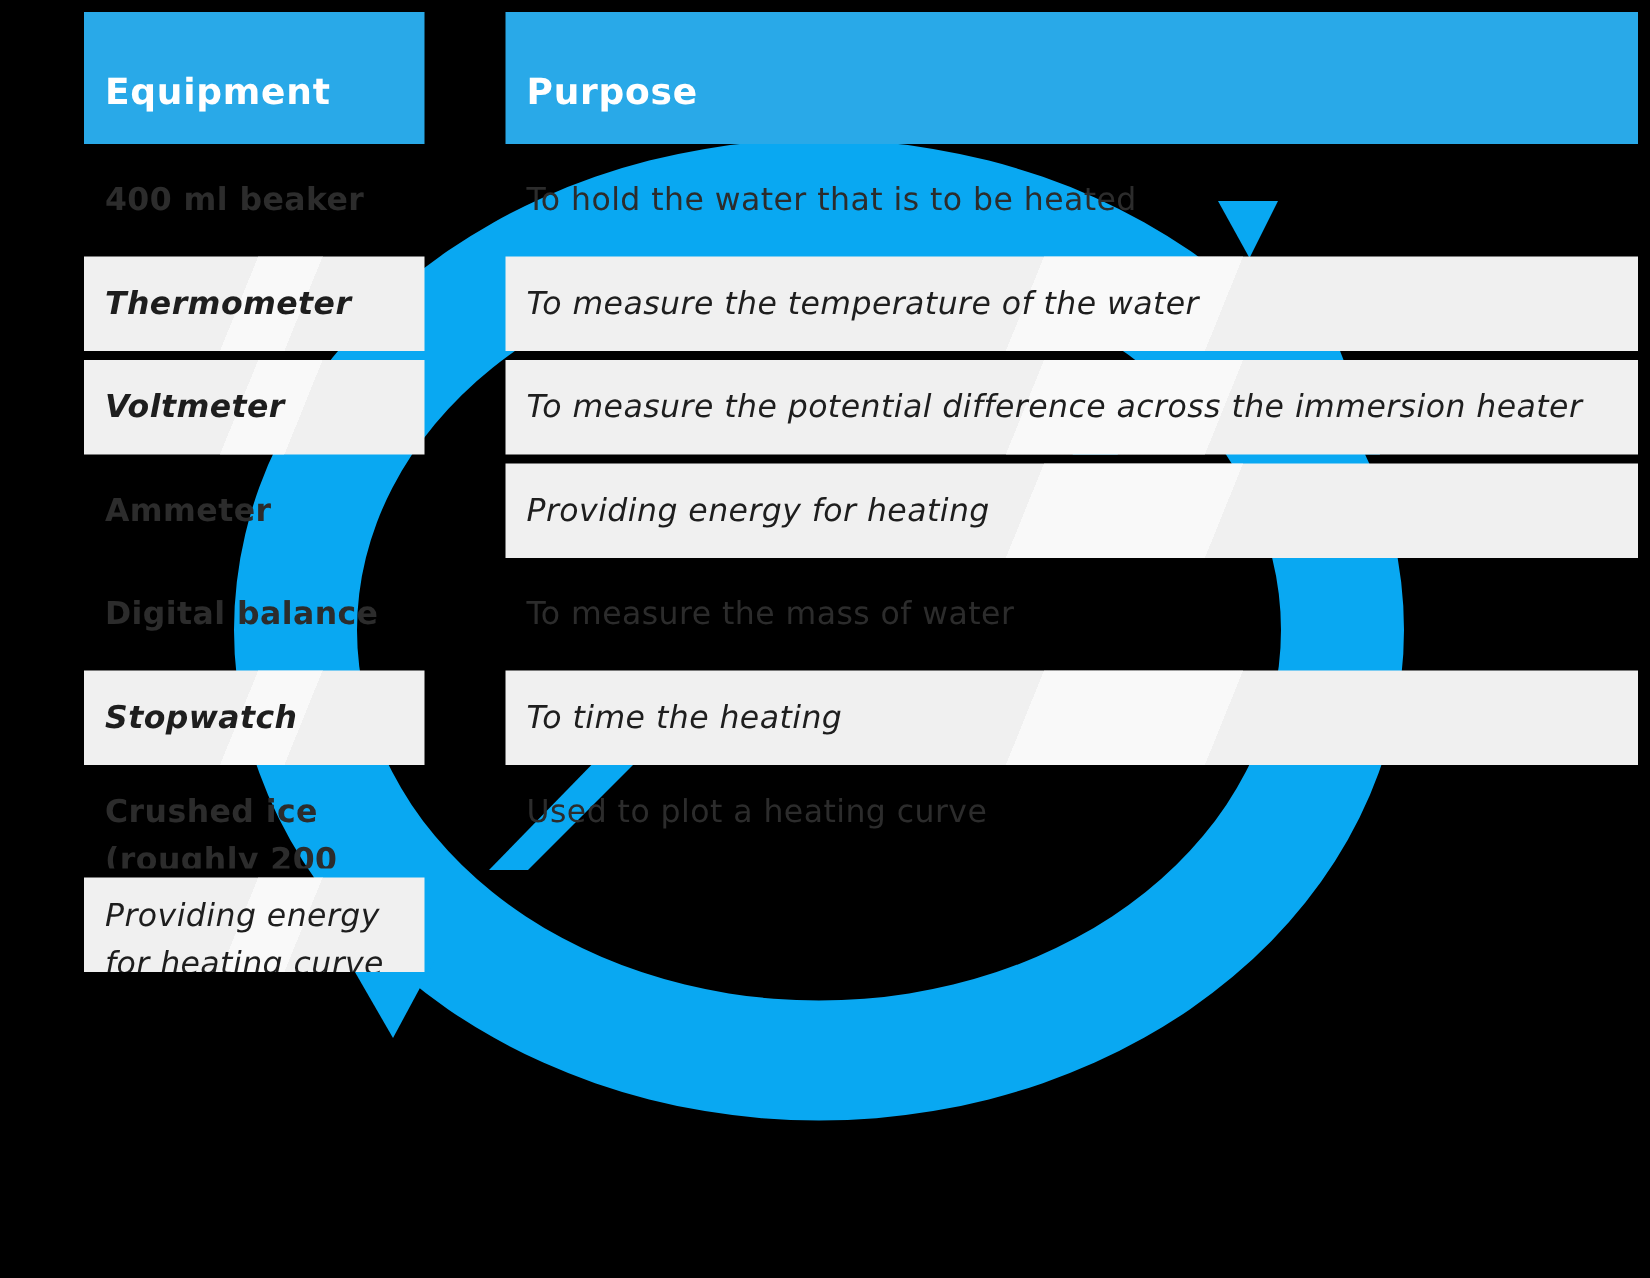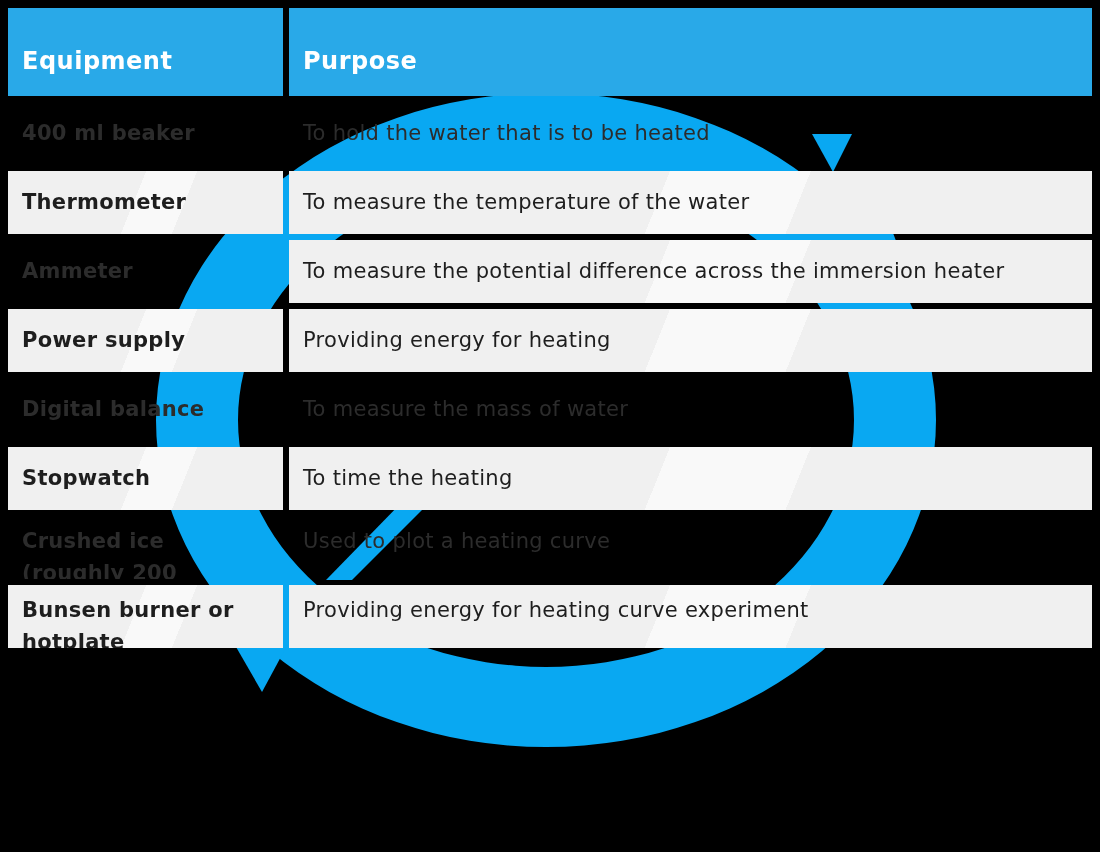--- a/index.html
+++ b/index.html
@@ -21,34 +21,36 @@
     grid-template-columns:275px 803px;
     grid-template-rows:88px repeat(8,63px) 86px 97px;
     column-gap:6px;row-gap:6px;
     padding:8px 8px 0 8px;
   }
   .cell{
     display:flex;align-items:center;
     padding:0 14px;
     font-size:21px;line-height:1.5;letter-spacing:.3px;
     overflow:hidden;
+    margin-left:48px;
   }
   .head{
     background:var(--header_bg,#29a9e8);
     color:var(--header_text,#fff);
     font-weight:bold;font-size:24px;letter-spacing:.5px;
     padding-top:18px;
   }
   .dark{
     background:transparent;
     color:var(--dark_row_text,#2c2c2c);
   }
   .light{
     background:linear-gradient(112deg,rgba(255,255,255,0) 46%,rgba(255,255,255,.6) 46%,rgba(255,255,255,.6) 63%,rgba(255,255,255,0) 63%) var(--row_light_bg,#f0f0f0);
     color:var(--light_row_text,#1e1e1e);
+    font-style:italic;
   }
   .eq{font-weight:bold;}
   .tall{align-items:flex-start;padding-top:10px;}
 </style>
 </head>
 <body>
 
 <div class="page">
 
   <svg class="watermark" viewBox="0 0 1100 852" xmlns="http://www.w3.org/2000/svg">
@@ -76,31 +78,31 @@
   </div>
 
   <div class="cell eq light">
     <span>Thermometer</span>
   </div>
   <div class="cell pp light">
     <span>To measure the temperature of the water</span>
   </div>
 
 
+  <div class="cell eq light">
+    <span>Voltmeter</span>
+  </div>
+  <div class="cell pp light">
+    <span>To measure the potential difference across the immersion heater</span>
+  </div>
+
   <div class="cell eq dark">
     <span>Ammeter</span>
   </div>
 
-  <div class="cell pp light">
-    <span>To measure the potential difference across the immersion heater</span>
-  </div>
-
-  <div class="cell eq light">
-    <span>Power supply</span>
-  </div>
   <div class="cell pp light">
     <span>Providing energy for heating</span>
   </div>
 
   <div class="cell eq dark">
     <span>Digital balance</span>
   </div>
   <div class="cell pp dark">
     <span>To measure the mass of water</span>
   </div>
@@ -112,21 +114,18 @@
     <span>To time the heating</span>
   </div>
 
   <div class="cell eq dark tall">
     <span>Crushed ice (roughly 200 grams)</span>
   </div>
   <div class="cell pp dark tall">
     <span>Used to plot a heating curve</span>
   </div>
 
-  <div class="cell eq light tall">
-    <span>Bunsen burner or hotplate</span>
-  </div>
   <div class="cell pp light tall">
     <span>Providing energy for heating curve experiment</span>
   </div>
 </div>
 
 </div>
 
 </body></html>

